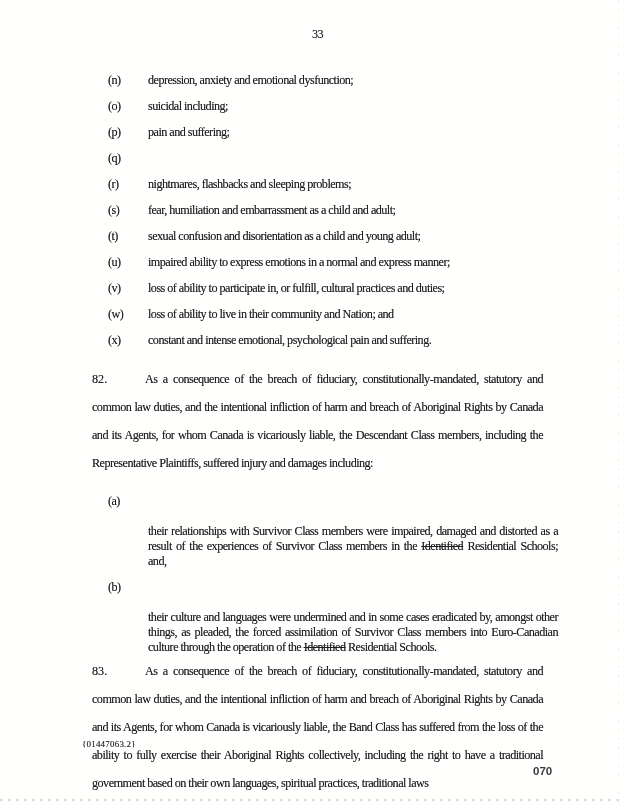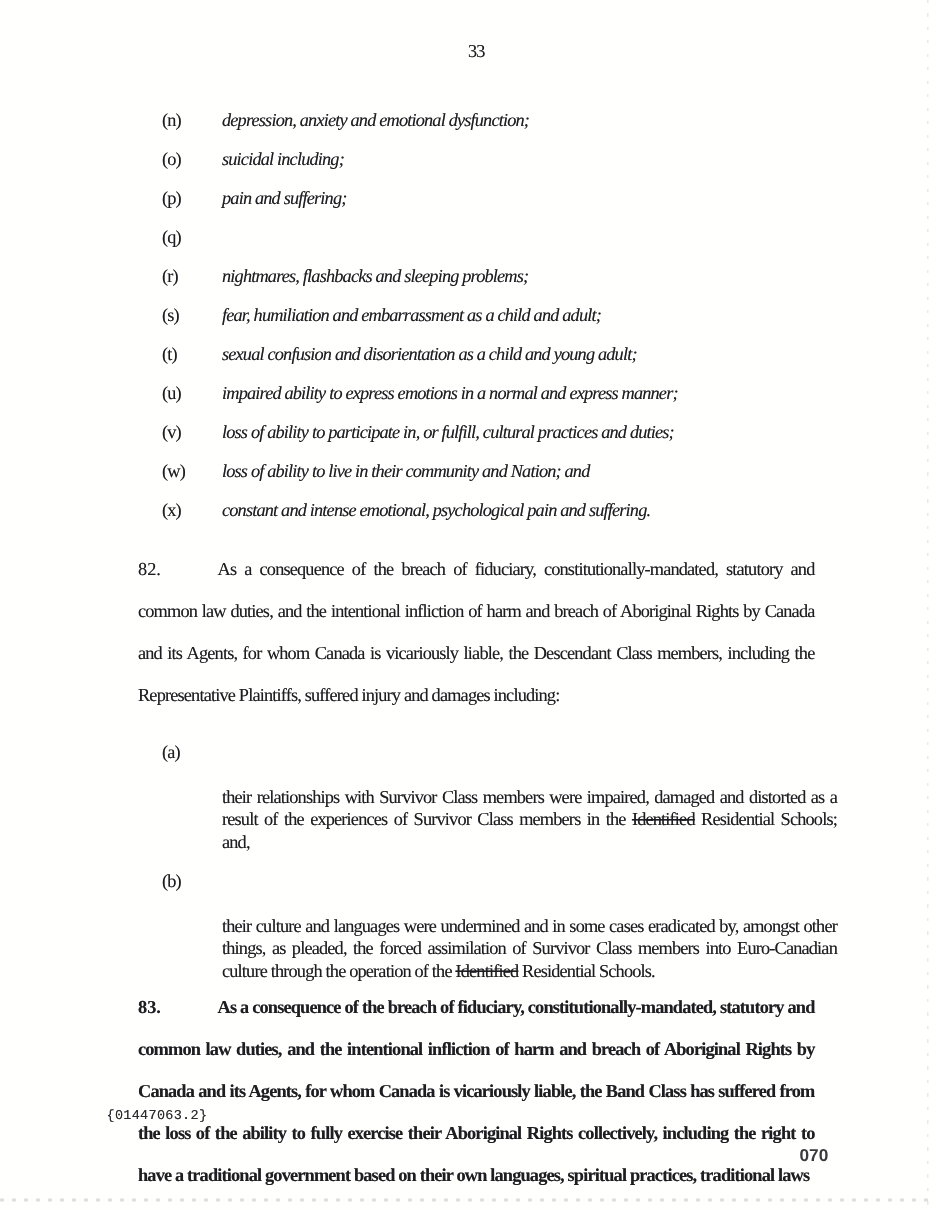--- a/index.html
+++ b/index.html
@@ -32,21 +32,21 @@
   .list-row{
     display:flex;
     padding-left:33px;
     line-height:16px;
     margin-bottom:10px;
   }
   .list-label{
     flex:none;
     width:40px;
   }
-  .list-text{white-space:nowrap;font-style:italic;}
+  .list-text{white-space:nowrap;}
   .para{
     text-align:justify;
     line-height:28px;
     margin:17px;
   }
   .para-num{
     display:inline-block;
     width:53px;
     letter-spacing:0;
   }
@@ -60,30 +60,29 @@
     flex:none;
     width:40px;
     line-height:15px;
   }
   .sub-text{
     width:410px;
     text-align:justify;
     line-height:15px;
     margin-top:30px;
   }
-  .para-83{margin-top:2px;font-weight:bold;}
+  .para-83{margin-top:2px;}
   .struck{text-decoration:line-through;}
   .footer-id{
     position:absolute;
-    left:71px;top:739px;
+    left:82px;top:739px;
     font-size:9px;
     letter-spacing:0.2px;
     color:#2a2a2e;
     text-shadow:0 0 0.4px rgba(20,20,25,0.5);
-    font-family:Liberation Mono, monospace;
   }
   .bates-stamp{
     position:absolute;
     left:533px;top:765px;
     font-family:"Liberation Sans","DejaVu Sans",sans-serif;
     font-size:11.5px;
     font-weight:bold;
     color:#3a3a3e;
     text-align:center;
   }

